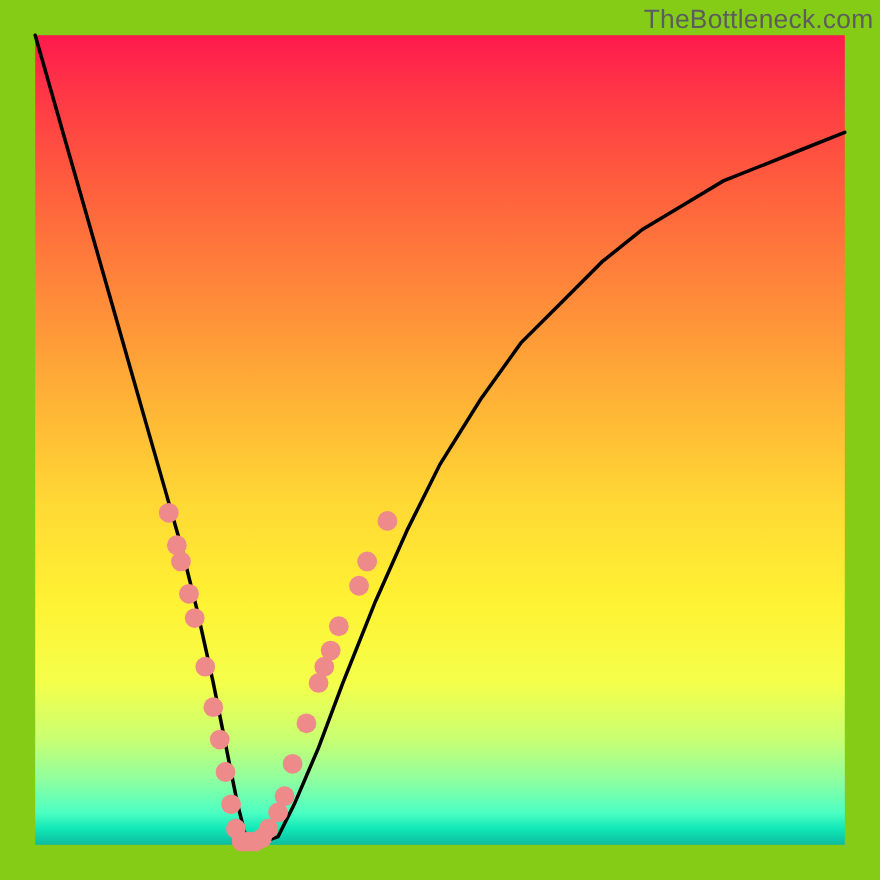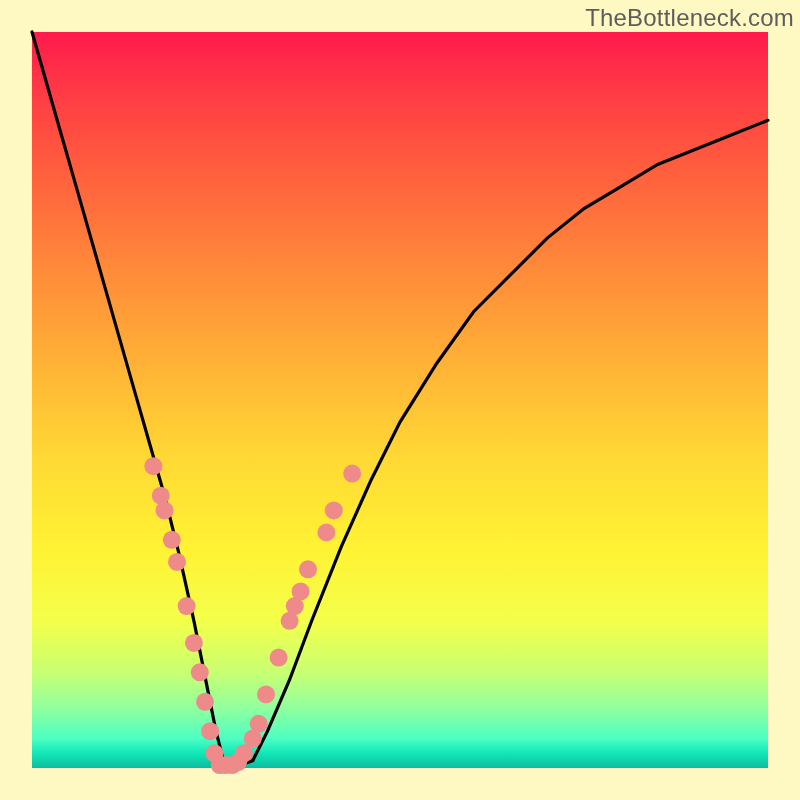--- a/index.html
+++ b/index.html
@@ -8,21 +8,21 @@
     width: 800px;
     height: 800px;
     overflow: hidden;
     background: #000;
     font-family: Arial, Helvetica, sans-serif;
   }
   .frame {
     position: absolute;
     left: 0; top: 0;
     width: 800px; height: 800px;
-    background: #fef9c3;
+    background: #84cc16;
   }
   .plot {
     position: absolute;
     left: 32px;
     top: 32px;
     width: 736px;
     height: 736px;
     
     background: linear-gradient(to bottom,
       #ff1a4d 0%,

